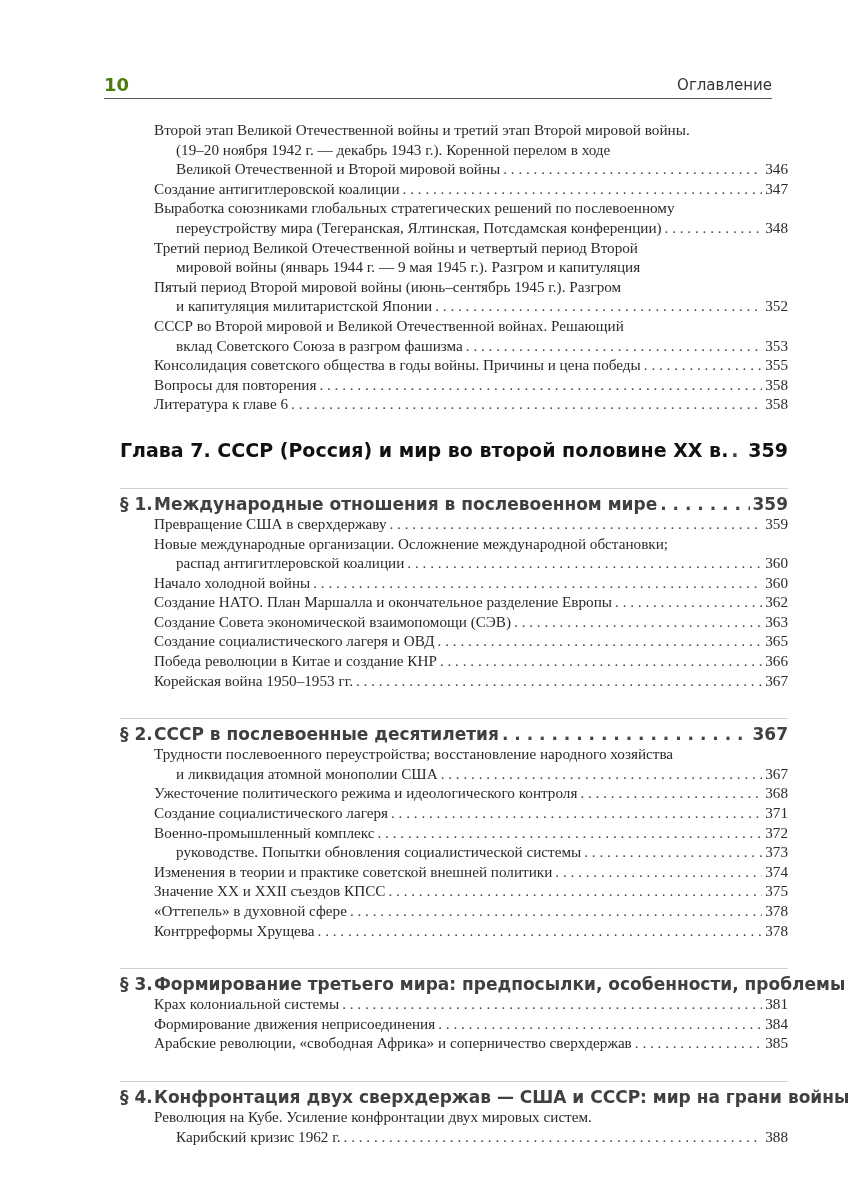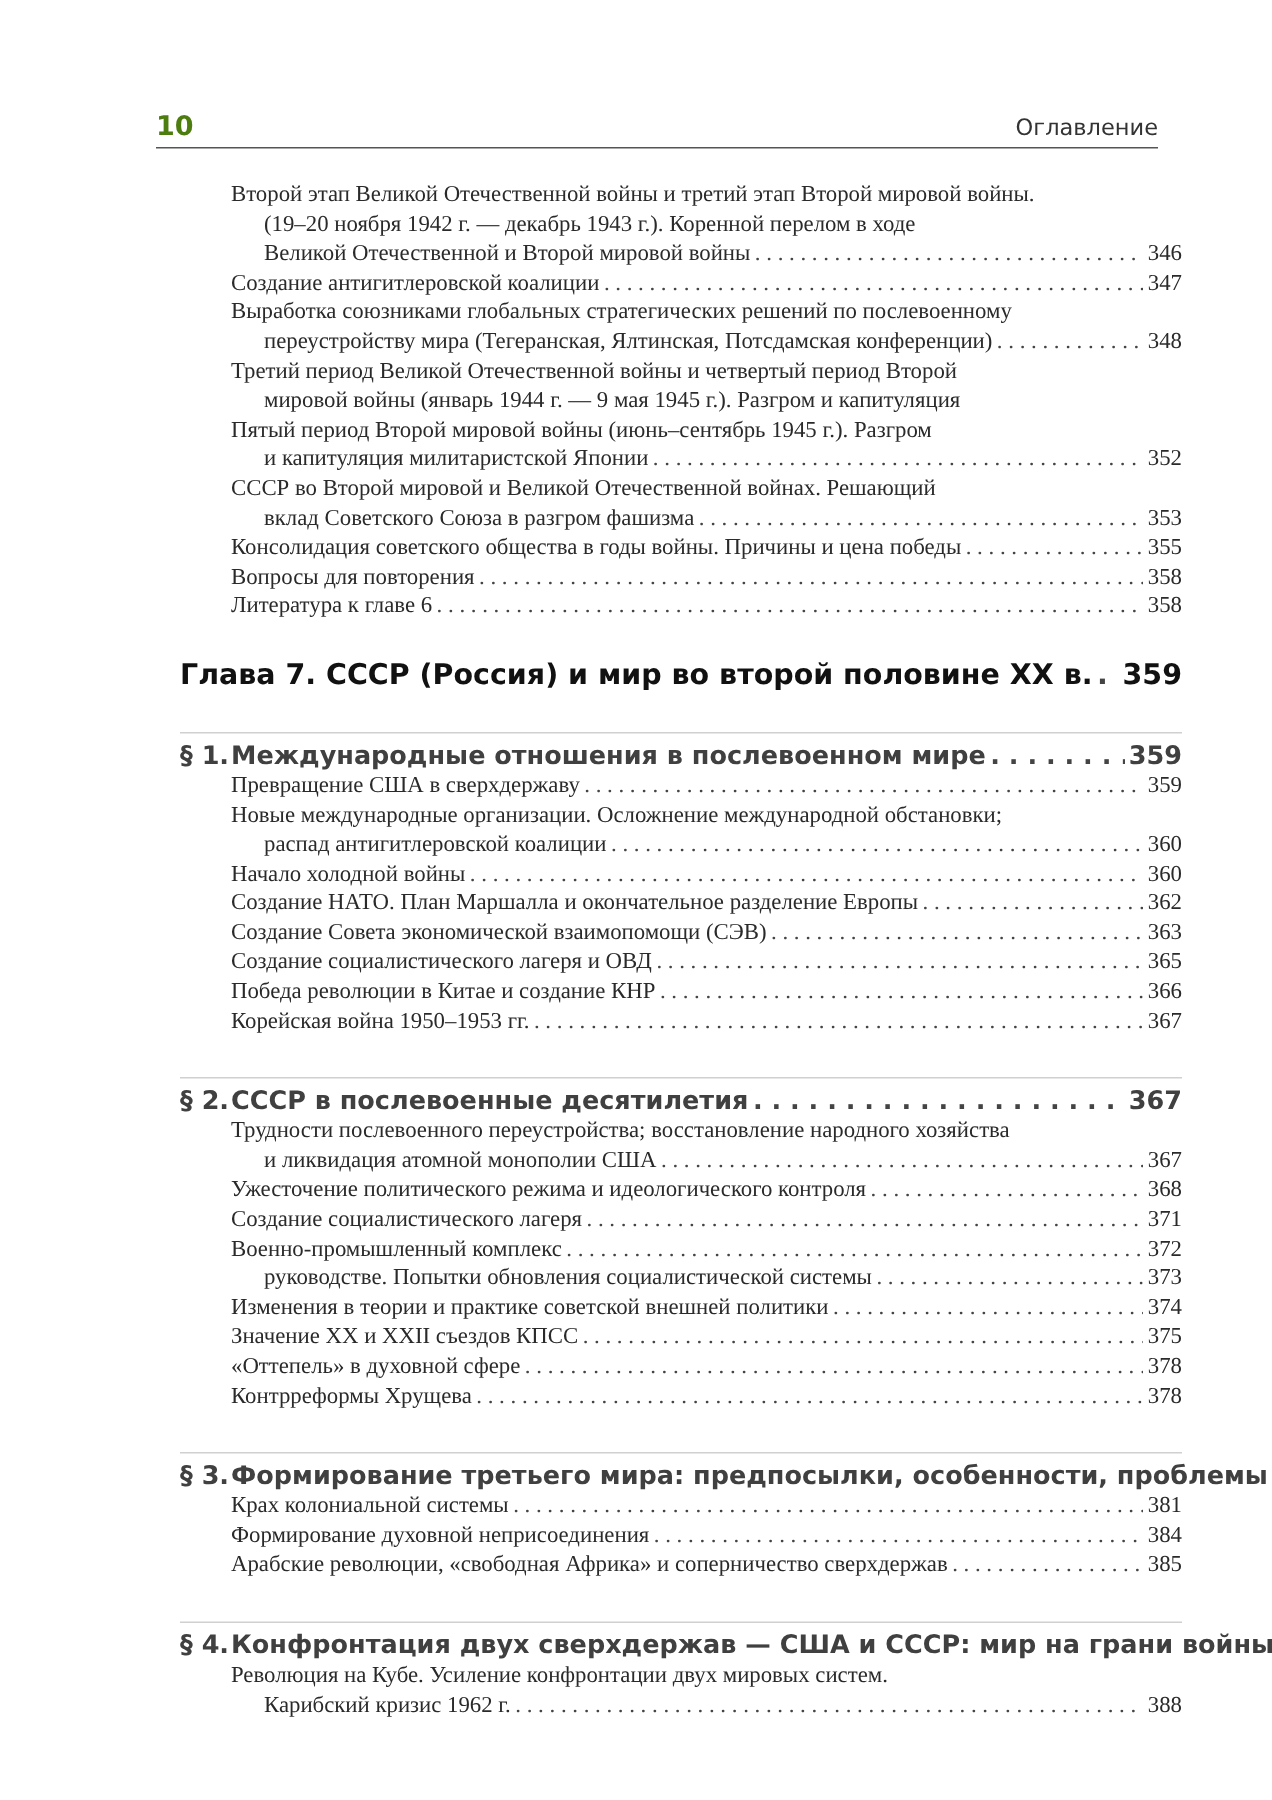--- a/index.html
+++ b/index.html
@@ -255,21 +255,21 @@
     </div>
     <div class="sub">
         <div class="leader-line">
           <span class="txt">Крах колониальной системы</span>
           <span class="dots"></span>
           <span class="pg">381</span>
         </div>
       </div>
     <div class="sub">
         <div class="leader-line">
-          <span class="txt">Формирование духовной неприсоединения</span>
+          <span class="txt">Формирование движения неприсоединения</span>
           <span class="dots"></span>
           <span class="pg">384</span>
         </div>
       </div>
     <div class="sub">
         <div class="leader-line">
           <span class="txt">Арабские революции, «свободная Африка» и соперничество сверхдержав</span>
           <span class="dots"></span>
           <span class="pg">385</span>
         </div>

